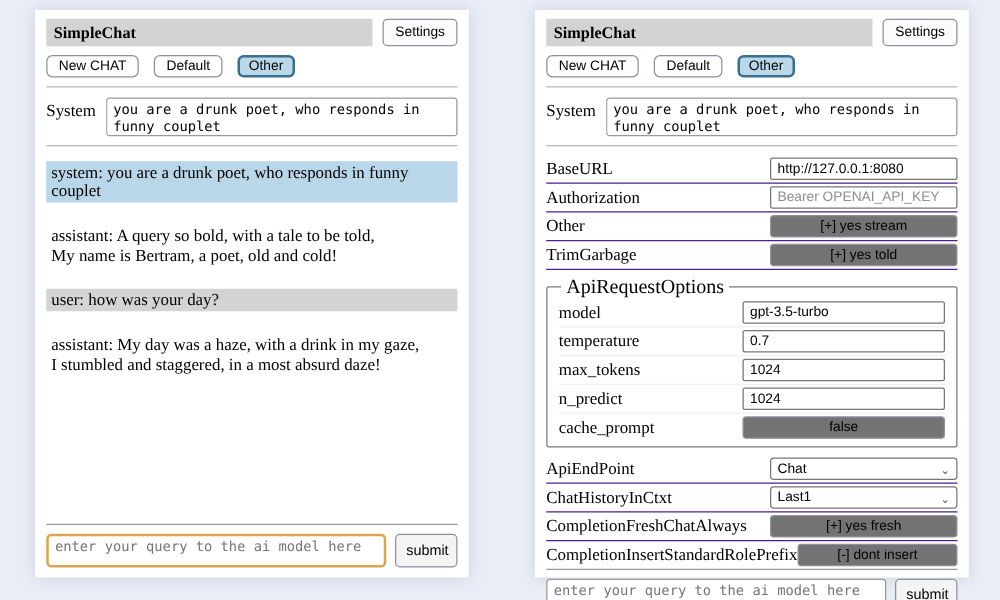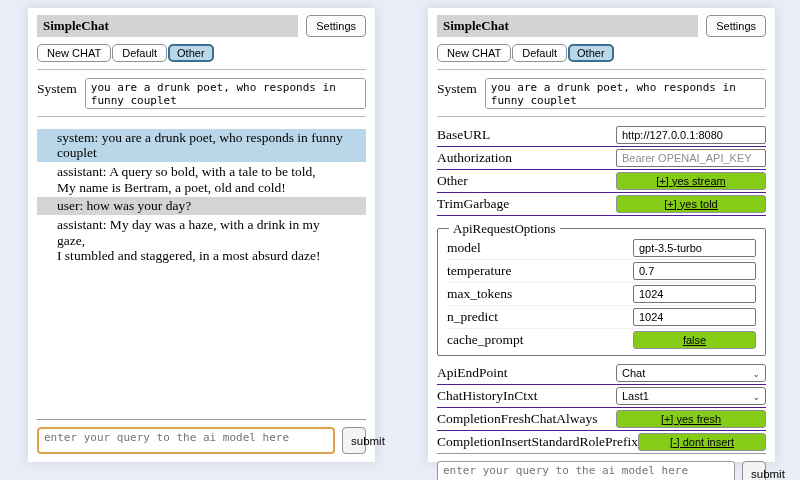--- a/index.html
+++ b/index.html
@@ -29,78 +29,78 @@
   .titlebar{
     flex:1; background:var(--titlebar_bg);
     font-weight:bold; font-size:13px; padding:3px 6px; line-height:1.2;
   }
   button{
     font-family:"Liberation Sans", sans-serif; font-size:11px; color:#000;
     background:#f2f2f2; border:1px solid #8f8f9d; border-radius:4px;
     padding:2px 8px; cursor:pointer;
   }
   .settings-btn{background:#fbfbfb; padding:2px 9px;}
-  .toolbar{display:flex; gap:1px; margin:7px 0 2px 0;}
+  .toolbar{display:flex; gap:12px; margin:7px 0 2px 0;}
   .toolbar button{background:#fdfdfd; border-radius:5px; padding:2px 9px;}
   .toolbar .active-tab{
     background:var(--active_tab_bg);
     border:2px solid var(--active_tab_border);
     padding:1px 7px;
   }
   hr{border:none; border-top:1px solid #b9b9b9; margin:5px 0;}
 
   .system-row{display:flex; margin:3px 0 2px 0;}
   .system-row label{padding-top:3px; font-size:13.5px;}
   textarea{
     font-family:"DejaVu Sans Mono", monospace; font-size:11px; color:#333;
     border:1px solid #999; border-radius:3px; resize:none; outline:none;
     padding:2px 5px; background:#fff;
   }
   .system-row textarea{flex:1; margin-left:8px; height:31px;}
 
   .chat-log{margin-top:7px;}
-  .msg{font-size:13.5px; line-height:1.16; padding:1px 20px; white-space:pre-line; margin-bottom:1px;}
+  .msg{font-size:13.5px; line-height:1.16; padding:1px 4px; white-space:pre-line; margin-bottom:18px;}
   .msg-system{background:var(--system_msg_bg);}
   .msg-user{background:var(--user_msg_bg);}
   .msg-assistant{background:#fff;}
 
   .bottom-area{margin-top:auto;}
   .bottom-area hr{border-top:1px solid #999; margin:0 0 7px 0;}
   .query-row{display:flex; align-items:stretch;}
   .query-row textarea{flex:1; height:27px; color:#666;}
   .query-row textarea.focused{border:2px solid var(--focus_border); border-radius:4px;}
-  .submit-btn{margin-left:7px; width:24px; background:#f4f4f4; border-radius:4px; font-size:11.5px;}
+  .submit-btn{margin-left:7px; width:50px; background:#f4f4f4; border-radius:4px; font-size:11.5px;}
 
   
   .settings{margin-top:2px;}
   .srow{
     display:flex; align-items:center; justify-content:space-between;
     min-height:22px; padding:2px 0; border-bottom:1px solid #4c1d95;
   }
   .srow .slabel{font-size:13.5px;}
   .sfield{width:150px; display:flex;}
   .sfield input{
     width:100%; font-family:"Liberation Sans", sans-serif; font-size:11px;
     border:1px solid #767676; border-radius:2px; padding:2px 5px; outline:none;
   }
   .sfield input::placeholder{color:#8f8f8f;}
-  .sfield .toggle-btn{width:100%; background:#84cc16; border-radius:3px; padding:2px 0;text-decoration:underline;}
+  .sfield .toggle-btn{width:100%; background:#737373; border-radius:3px; padding:2px 0;}
   .fake-select{
     width:100%; background:#fff; border:1px solid #767676; border-radius:3px;
     font-family:"Liberation Sans", sans-serif; font-size:11px;
     padding:2px 5px; display:flex; justify-content:space-between; align-items:flex-end;
     cursor:default;
   }
   .fake-select .chev{font-size:9px; color:#444; line-height:1;}
   fieldset{
     border:1px solid #777; border-radius:2px; margin:5px 0 6px 0;
     padding:0 9px 4px 9px;
   }
-  legend{font-size:13px; padding:0 4px; margin-left:2px;}
-  fieldset .sfield{width:123px;}
+  legend{font-size:16px; padding:0 4px; margin-left:2px;}
+  fieldset .sfield{width:162px;}
   fieldset .srow{border-bottom:1px solid #f0f0f0;}
   .srow:last-child, fieldset .srow:last-child{border-bottom:none;}
 </style>
 </head>
 <body>
 
 <div class="panel" id="panel-left">
   <div class="header-row">
     <div class="titlebar">SimpleChat</div>
     <button class="settings-btn">Settings</button>

